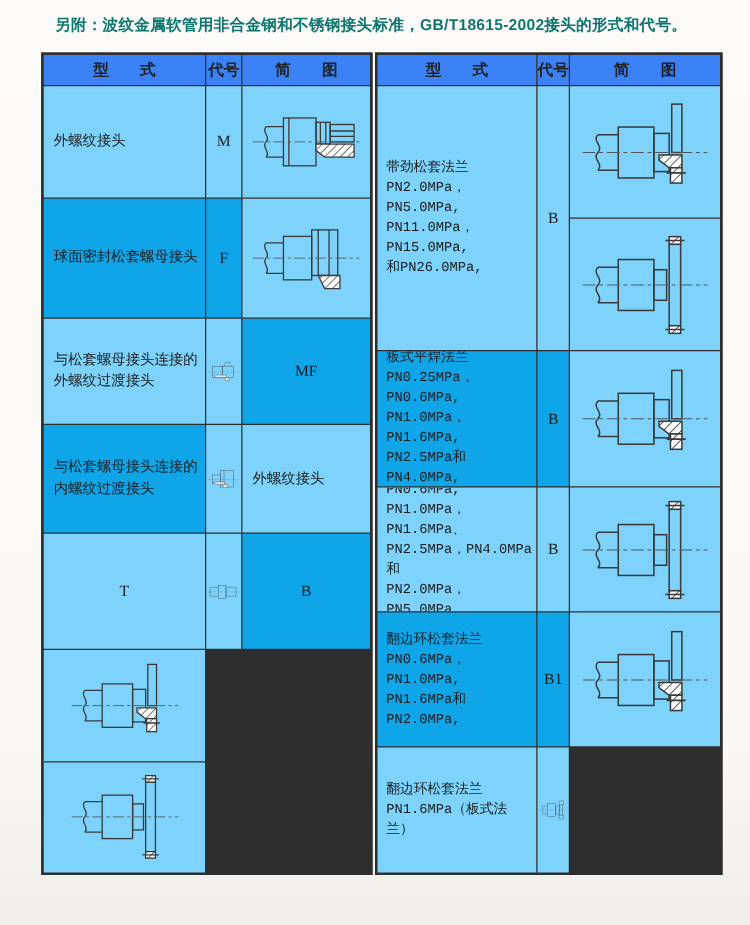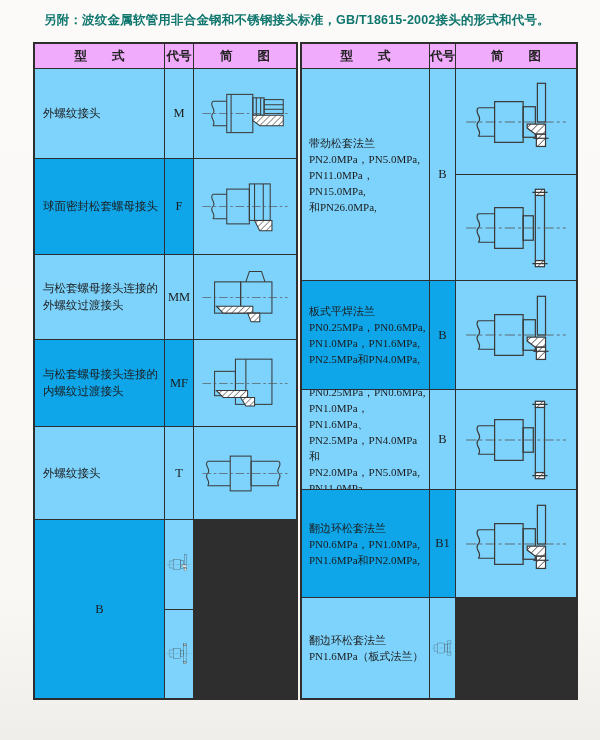--- a/index.html
+++ b/index.html
@@ -16,27 +16,27 @@
   .tbl{
     position:absolute;display:grid;gap:1px;background:#2e2e2e;
     border:2px solid #2e2e2e;
   }
   #tbl-left{left:33px;top:42px;grid-template-columns:129px 28px 102px;
     grid-template-rows:24px 89px 95px 84px 86px 92px 178px;}
   #tbl-right{left:300px;top:42px;grid-template-columns:127px 25px 120px;
     grid-template-rows:24px 211px 108px 99px 107px 100px;}
   .cell{background:#7dd3fc;display:flex;align-items:center;overflow:hidden;}
   .th{
-    background:#f0abfc;justify-content:center;
+    background:#3b82f6;justify-content:center;
     font-family:"Liberation Sans","DejaVu Sans",sans-serif;
     font-weight:bold;font-size:12.5px;color:#222;
   }
   .yellow{background:#0ea5e9;}
   .type{padding:4px 2px 4px 8px;white-space:pre-line;line-height:17px;font-size:11.5px;}
-  #tbl-right .type{font-size:11px;line-height:16px;padding:4px 2px 4px 7px;}
+  #tbl-right .type{font-size:11px;line-height:16px;padding:4px 2px 4px 7px;font-family:Liberation Mono, monospace;}
   .code{justify-content:center;font-size:12.5px;}
   .diag{justify-content:center;}
   .split{flex-direction:column;padding:0;align-items:stretch;}
   .split .sub{flex:1;display:flex;align-items:center;justify-content:center;}
   .split .sub + .sub{border-top:1px solid #2e2e2e;}
   svg.dg{stroke:#3a3a3a;fill:none;stroke-width:1.2;}
   .dg-l{width:96px;height:73px;}
   .dg-r{width:112px;height:86px;}
   .defs{position:absolute;width:0;height:0;overflow:hidden;}
 </style>
@@ -156,29 +156,28 @@
 
   <div class="cell type yellow">球面密封松套螺母接头</div>
   <div class="cell code yellow">F</div>
   <div class="cell diag">
     <svg class="dg dg-l">
         <use href="#d-f"></use>
       </svg>
   </div>
 
   <div class="cell type">与松套螺母接头连接的外螺纹过渡接头</div>
-  <div class="cell code">MM</div>
   <div class="cell diag">
     <svg class="dg dg-l">
         <use href="#d-mm"></use>
       </svg>
   </div>
 
+  <div class="cell code yellow">MF</div>
   <div class="cell type yellow">与松套螺母接头连接的内螺纹过渡接头</div>
-  <div class="cell code yellow">MF</div>
   <div class="cell diag">
     <svg class="dg dg-l">
         <use href="#d-mf"></use>
       </svg>
   </div>
 
   <div class="cell type">外螺纹接头</div>
   <div class="cell code">T</div>
   <div class="cell diag">
     <svg class="dg dg-l">

